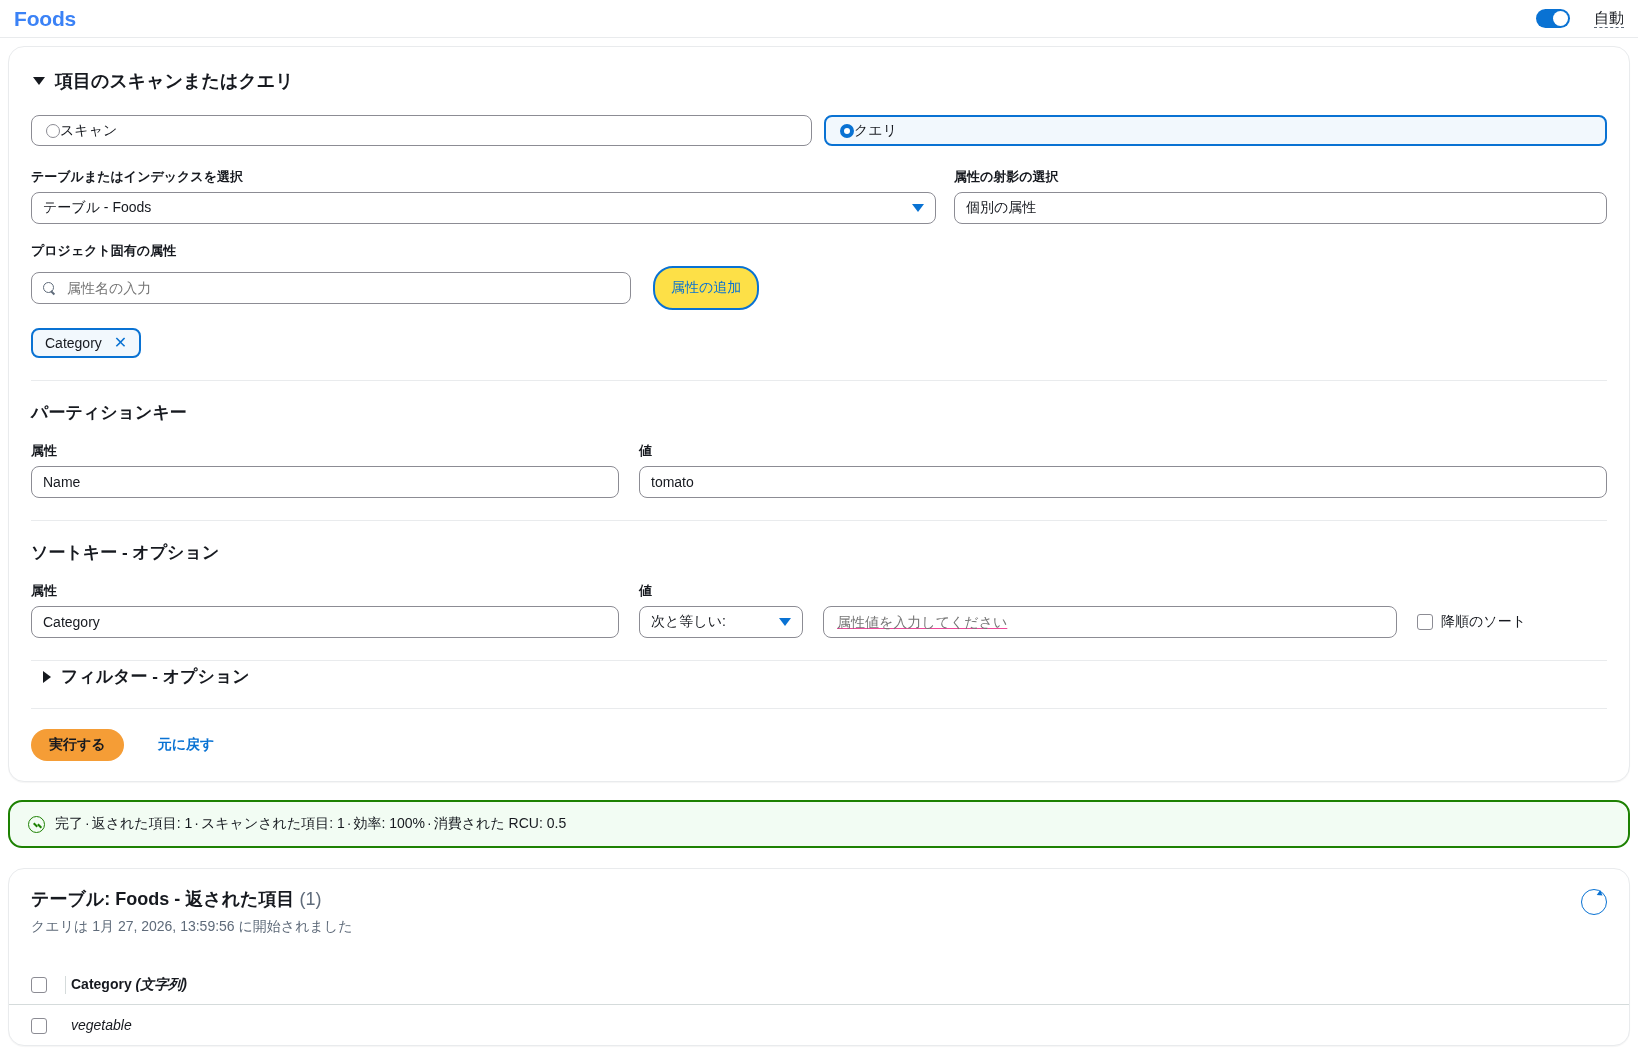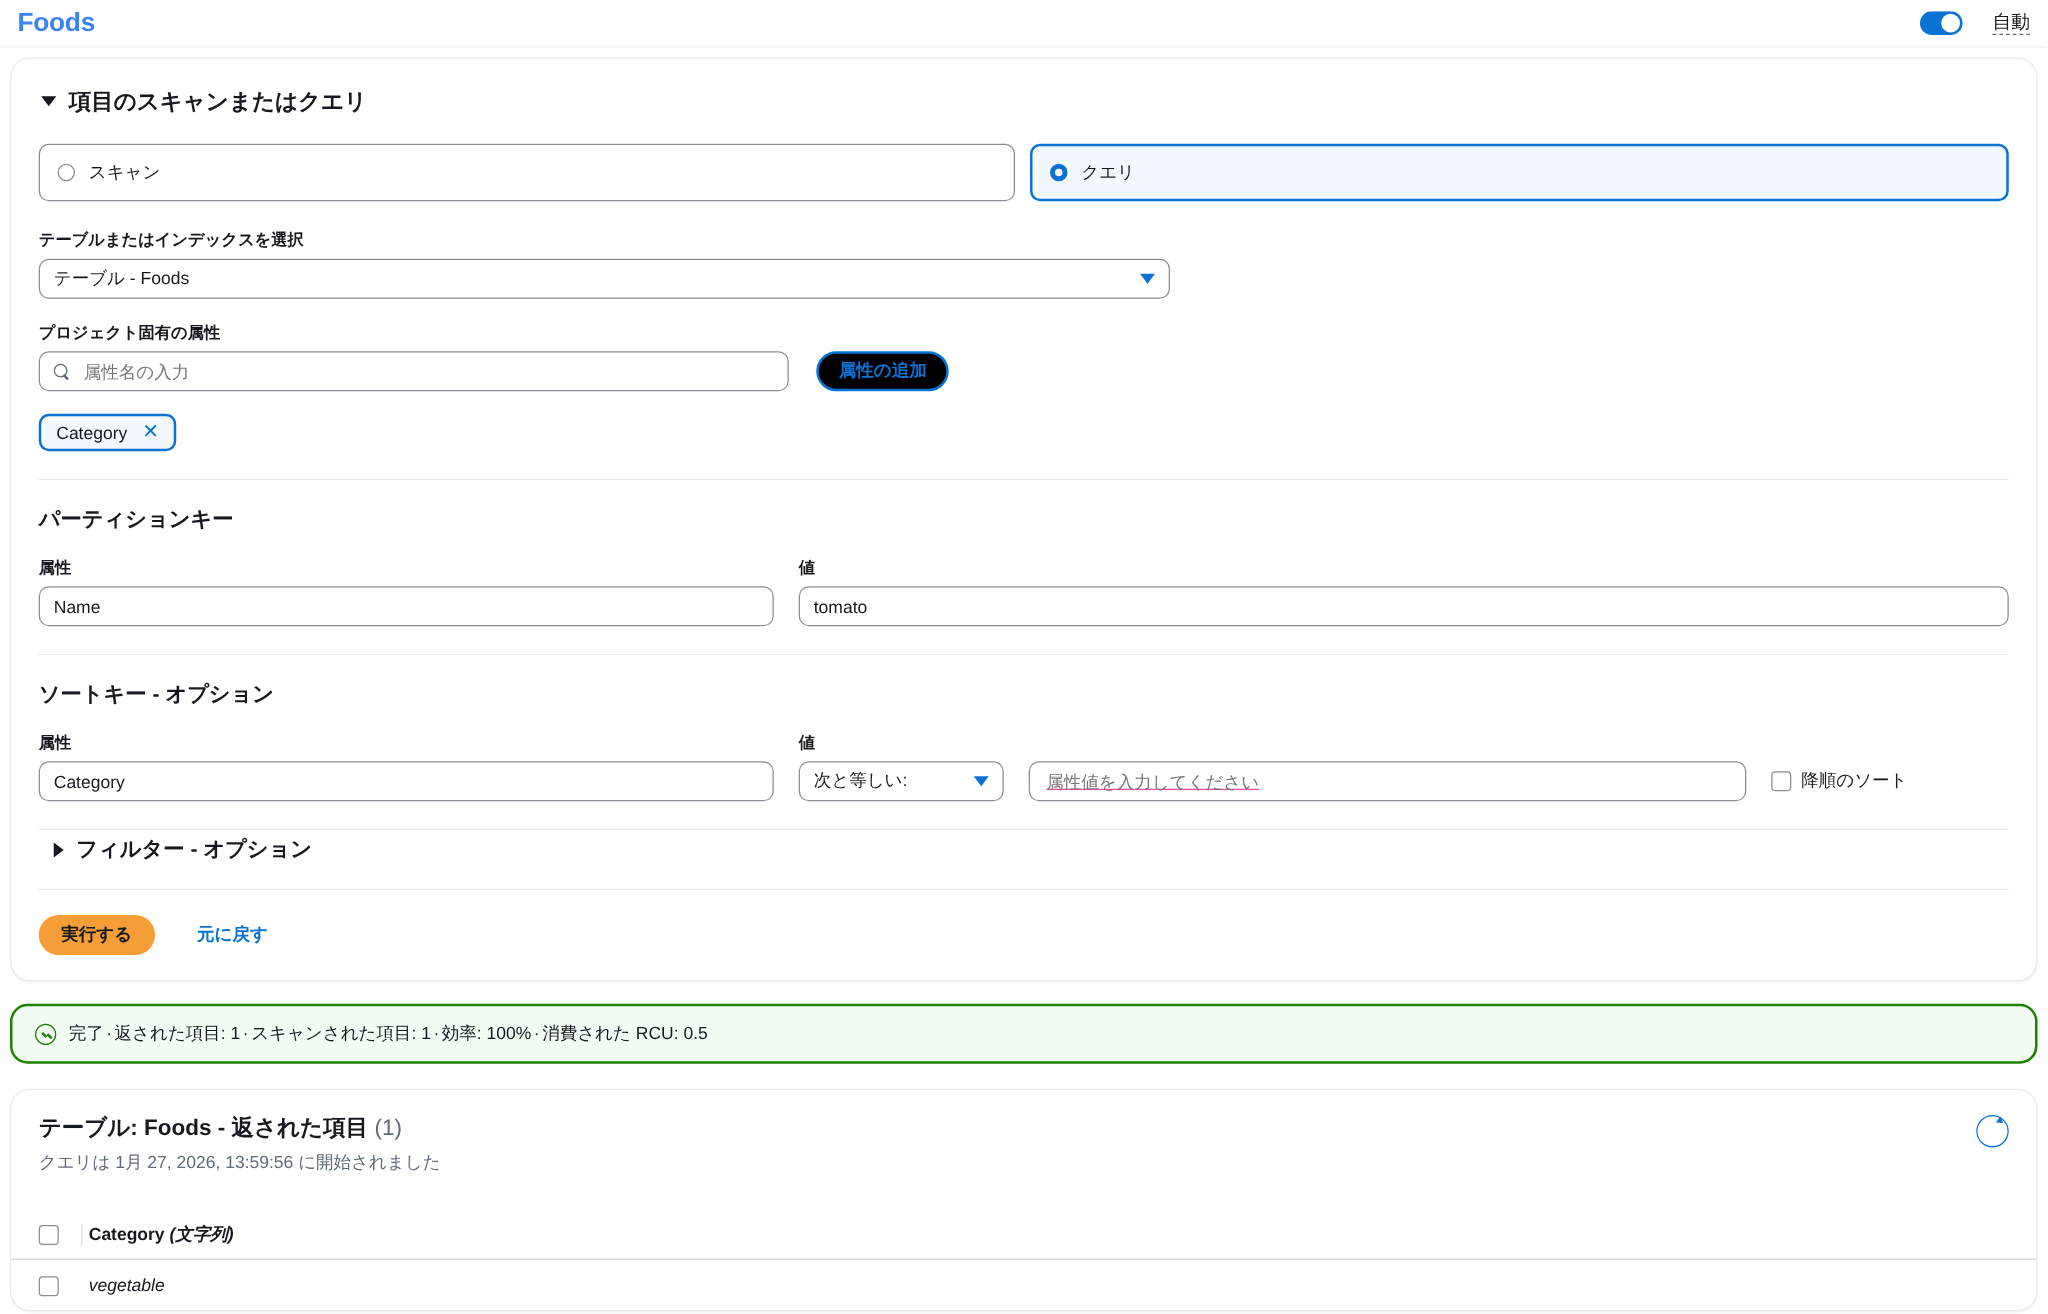--- a/index.html
+++ b/index.html
@@ -54,24 +54,24 @@
     font-size: 18px; font-weight: 700; color:#16191f;
     margin: 4px 0 22px 2px; cursor:pointer;
   }
   .caret-down { width:0;height:0;border-left:6px solid transparent;border-right:6px solid transparent;border-top:8px solid #16191f; }
   .caret-right { width:0;height:0;border-top:6px solid transparent;border-bottom:6px solid transparent;border-left:8px solid #16191f; }
 
   
   .segment-row { display:flex; gap:12px; margin-bottom: 22px; }
   .segment {
     flex: 1 1 0;
-    height: 46px;
+    height: 31px;
     border: 1px solid #8c8c94;
     border-radius: 8px;
-    display:flex; align-items:center; gap:11px;
+    display:flex; align-items:center; 
     padding: 0 14px;
     background:#fff; cursor:pointer;
     font-size: 14px; color:#16191f;
   }
   .segment.selected { border: 2px solid #0972d3; background:#f2f8fd; }
   .radio-outer {
     width:14px;height:14px;border-radius:50%;
     border:1.5px solid #8c8c94; background:#fff; flex:none;
     display:flex;align-items:center;justify-content:center;
   }
@@ -109,23 +109,23 @@
   .search-glyph { width:13px;height:13px;flex:none;position:relative; }
   .search-glyph::before{
     content:""; position:absolute; left:0; top:0;
     width:9px;height:9px;border:1.6px solid #5f6b7a;border-radius:50%;
   }
   .search-glyph::after{
     content:""; position:absolute; left:8px; top:8.5px;
     width:5px;height:1.6px;background:#5f6b7a;transform:rotate(45deg);transform-origin:left center;
   }
   .btn-outline {
-    height: 32px; padding: 0 16px;
+    height: 44px; padding: 0 16px;
     border: 2px solid #0972d3; border-radius: 20px;
-    background:#000000; color:#0972d3; font-weight:700; font-size:14px;
+    background:#fde047; color:#0972d3; font-weight:400; font-size:14px;
     display:inline-flex; align-items:center; cursor:pointer;
     font-family:inherit;
   }
   .attr-row { display:flex; align-items:center; gap: 22px; }
 
   .chip {
     display:inline-flex; align-items:center; gap: 12px;
     height: 30px; padding: 0 12px;
     border: 2px solid #0972d3; border-radius: 8px;
     background: #f2f8fd; color:#16191f; font-size:14px;
@@ -258,20 +258,26 @@
           <span>クエリ</span>
         </div>
       </div>
 
       <div class="row">
         <div class="col-left">
           <div class="field-label">テーブルまたはインデックスを選択</div>
           <div class="select-box">
             <span class="val">テーブル - Foods</span>
             <span class="caret-blue"></span>
+          </div>
+        </div>
+        <div class="col-right">
+          <div class="field-label">属性の射影の選択</div>
+          <div class="select-box">
+            <span class="val">個別の属性</span>
           </div>
         </div>
       </div>
 
       <div style="margin-top:18px;">
         <div class="field-label">プロジェクト固有の属性</div>
         <div class="attr-row">
           <div class="search-box">
             <span class="search-glyph"></span>
             <input class="placeholder" style="border: none; outline: none; flex: 1 1 0%; font-size: 14px; font-family: inherit; color: rgb(95, 107, 122); background: transparent;" placeholder="属性名の入力">

